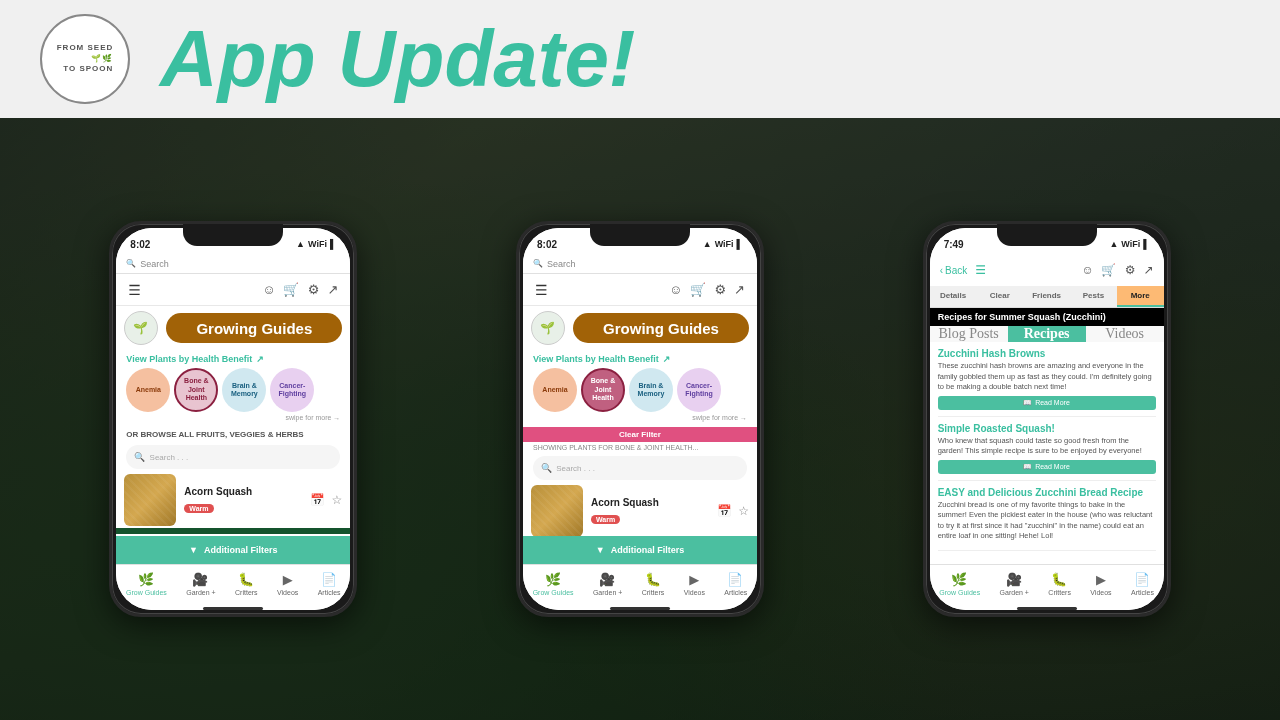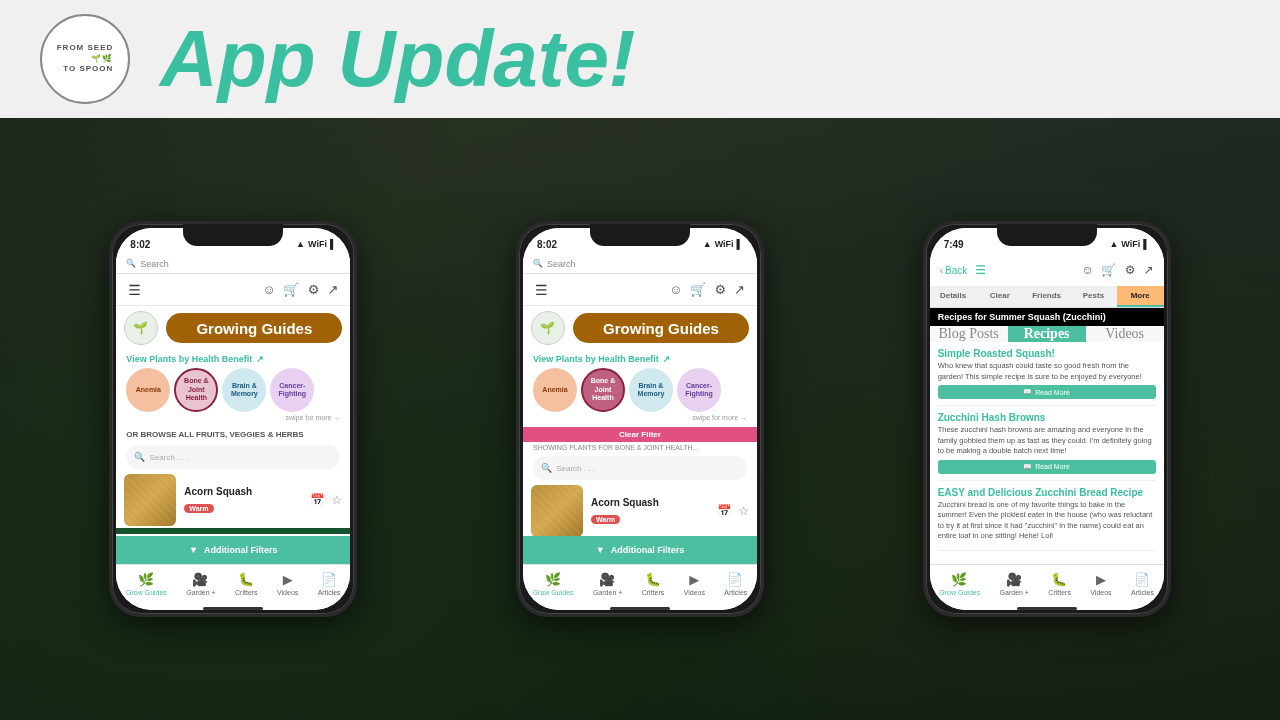--- a/index.html
+++ b/index.html
@@ -754,36 +754,36 @@
       <div class="recipes-header">Recipes for Summer Squash (Zucchini)</div>
 
       <div class="recipe-tabs">
         <div class="recipe-tab">Blog Posts</div>
         <div class="recipe-tab active">Recipes</div>
         <div class="recipe-tab">Videos</div>
       </div>
 
       <div class="recipe-list">
         <div class="recipe-item">
+          <div class="recipe-title">Zucchini Hash Browns</div>
+          <div class="recipe-desc">These zucchini hash browns are amazing and everyone in the family gobbled them up as fast as they could. I'm definitely going to be making a double batch next time!</div>
+          <div class="read-more-btn">
+            <span>📖</span>
+            <span>Read More</span>
+          </div>
+        </div>
+        <div class="recipe-item">
           <div class="recipe-title">Simple Roasted Squash!</div>
           <div class="recipe-desc">Who knew that squash could taste so good fresh from the garden! This simple recipe is sure to be enjoyed by everyone!</div>
           <div class="read-more-btn">
             <span>📖</span>
             <span>Read More</span>
           </div>
         </div>
         <div class="recipe-item">
-          <div class="recipe-title">Zucchini Hash Browns</div>
-          <div class="recipe-desc">These zucchini hash browns are amazing and everyone in the family gobbled them up as fast as they could. I'm definitely going to be making a double batch next time!</div>
-          <div class="read-more-btn">
-            <span>📖</span>
-            <span>Read More</span>
-          </div>
-        </div>
-        <div class="recipe-item">
           <div class="recipe-title">EASY and Delicious Zucchini Bread Recipe</div>
           <div class="recipe-desc">Zucchini bread is one of my favorite things to bake in the summer! Even the pickiest eater in the house (who was reluctant to try it at first since it had "zucchini" in the name) could eat an entire loaf in one sitting! Hehe! Lol!</div>
         </div>
       </div>
 
       <div class="bottom-nav">
         <div class="nav-item active">
           <span class="nav-icon">🌿</span>
           <span>Grow Guides</span>
         </div>

